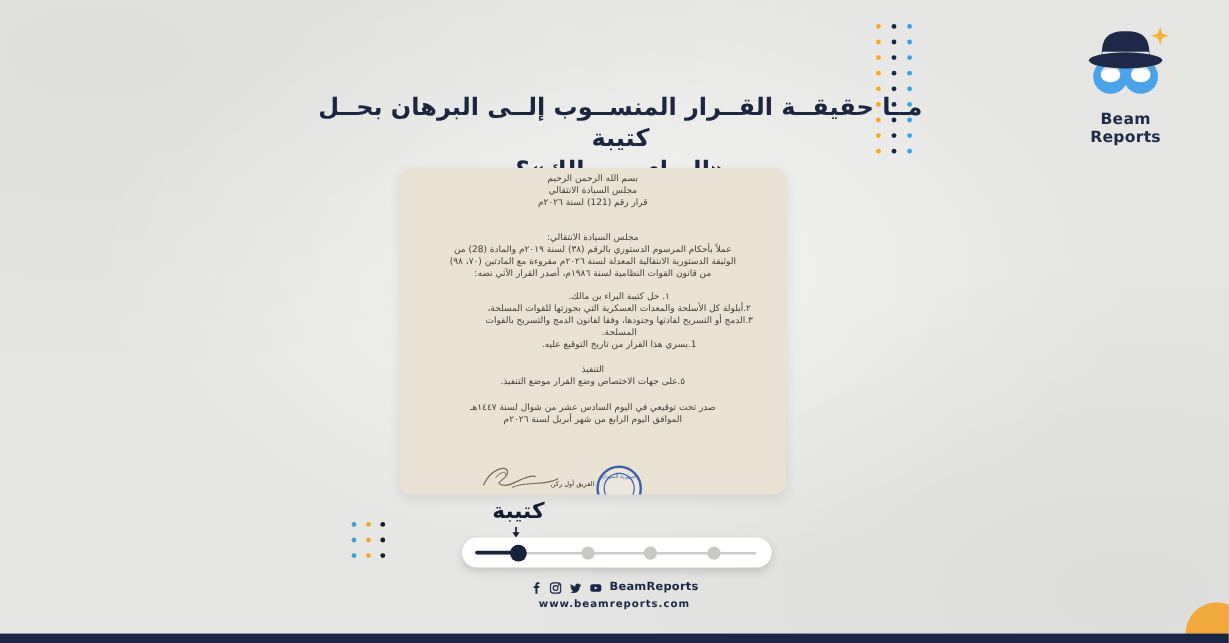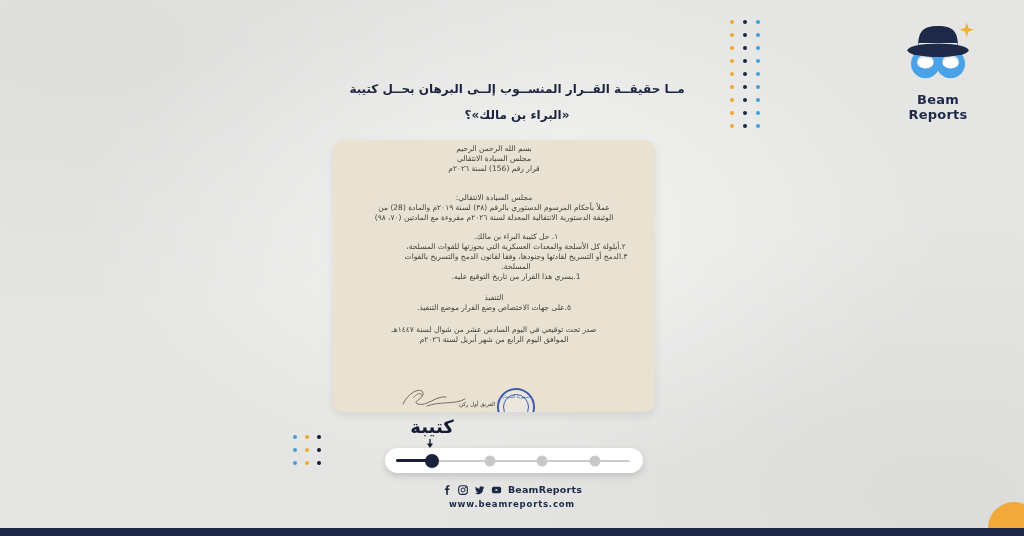--- a/index.html
+++ b/index.html
@@ -14,21 +14,21 @@
   }
   .dots{position:absolute;}
   .dots-tr{left:730px;top:20px;}
   .dots-bl{left:293px;top:435px;}
 
   .logo{position:absolute;left:895px;top:20px;width:86px;text-align:center;}
   .logo-text{margin-top:2px;font-size:13px;font-weight:bold;color:#1e2a4a;letter-spacing:.2px;}
 
   .headline{
     position:absolute;top:76px;left:257px;width:520px;text-align:center;direction:rtl;
-    color:#1d2641;font-weight:bold;font-size:12px;line-height:26px;
+    color:#1d2641;font-weight:bold;font-size:20px;line-height:26px;
   }
 
   .doc{
     position:absolute;left:333px;top:140px;width:322px;height:272px;
     background:#e9e1d2;border-radius:10px;overflow:hidden;
     direction:rtl;text-align:center;color:#45403a;
     box-shadow:0 4px 10px rgba(0,0,0,.08);
   }
   .doc-line{font-size:7.5px;line-height:10px;white-space:nowrap;}
   .g-header{margin-top:4px;}
@@ -128,26 +128,27 @@
 
 <div class="headline">
   <div>مــا حقيقــة القــرار المنســوب إلــى البرهان بحــل كتيبة</div>
   <div>«البراء بن مالك»؟</div>
 </div>
 
 <div class="doc">
   <div class="g-header">
     <div class="doc-line">بسم الله الرحمن الرحيم</div>
     <div class="doc-line">مجلس السيادة الانتقالي</div>
-    <div class="doc-line">قرار رقم (156) لسنة ٢٠٢٦م</div>
+    <div class="doc-line">قرار رقم (121) لسنة ٢٠٢٦م</div>
   </div>
   <div class="g-preamble">
     <div class="doc-line">مجلس السيادة الانتقالي:</div>
     <div class="doc-line">عملاً بأحكام المرسوم الدستوري بالرقم (٣٨) لسنة ٢٠١٩م والمادة (28) من</div>
     <div class="doc-line">الوثيقة الدستورية الانتقالية المعدلة لسنة ٢٠٢٦م مقروءة مع المادتين (٧٠، ٩٨)</div>
+    <div class="doc-line">من قانون القوات النظامية لسنة ١٩٨٦م، أصدر القرار الآتي نصه:</div>
   </div>
   <div class="g-articles">
     <div class="doc-line">١. حل كتيبة البراء بن مالك.</div>
     <div class="doc-line">٢.أيلولة كل الأسلحة والمعدات العسكرية التي بحوزتها للقوات المسلحة،</div>
     <div class="doc-line">٣.الدمج أو التسريح لقادتها وجنودها، وفقا لقانون الدمج والتسريح بالقوات</div>
     <div class="doc-line">المسلحة.</div>
     <div class="doc-line">1.يسري هذا القرار من تاريخ التوقيع عليه.</div>
   </div>
   <div class="g-exec">
     <div class="doc-line">التنفيذ</div>

